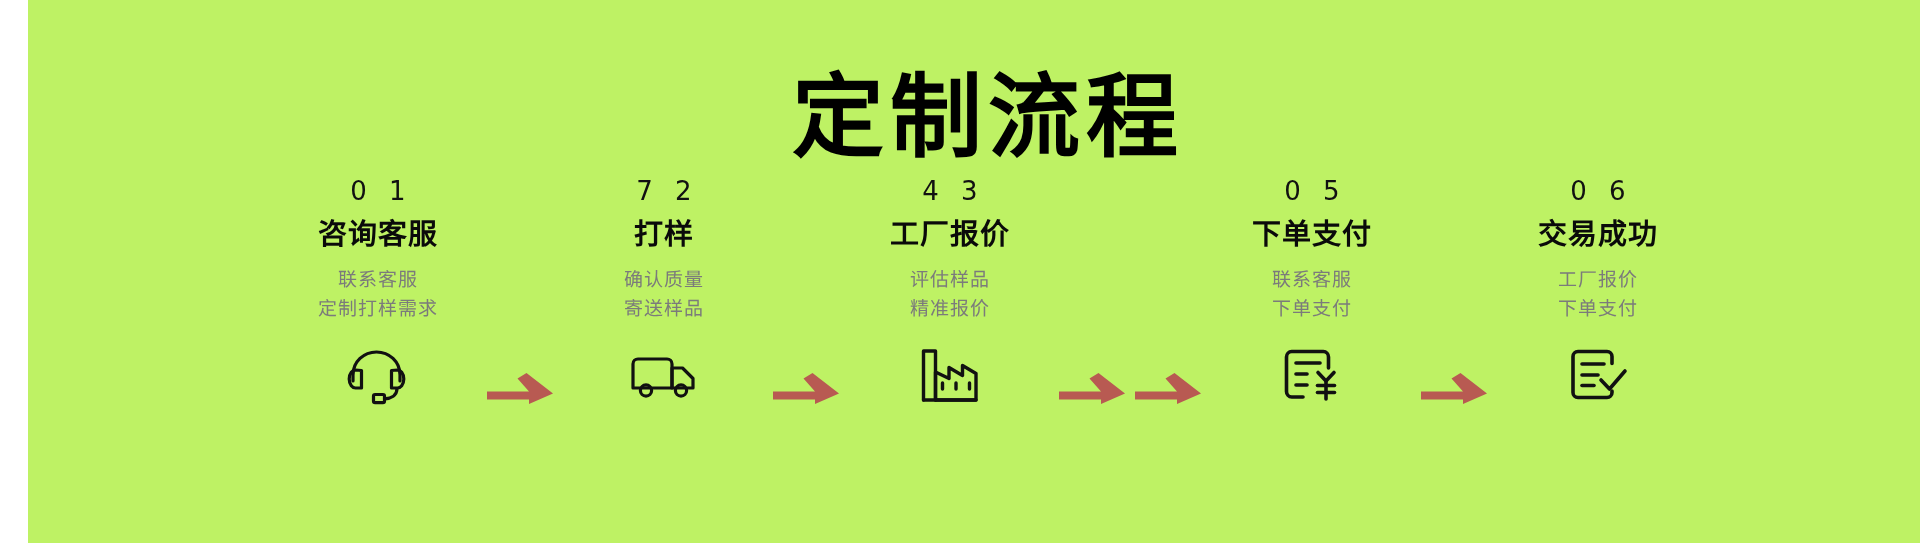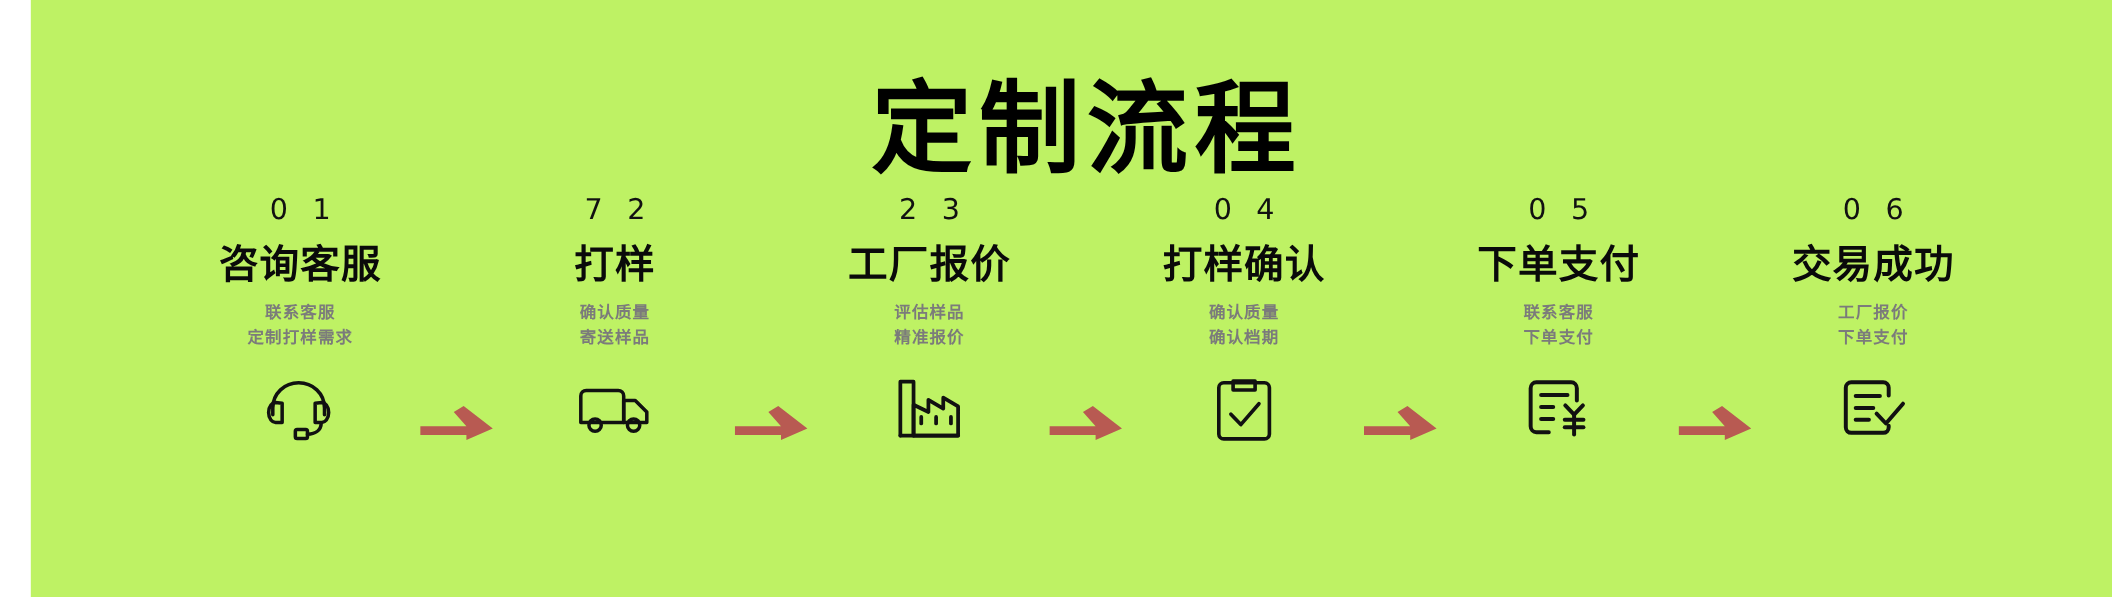--- a/index.html
+++ b/index.html
@@ -70,34 +70,34 @@
     font-size: 26px;
     font-weight: 400;
     letter-spacing: 7px;
     color: #111111;
     line-height: 1;
     margin-bottom: 17px;
     padding-left: 7px;
   }
 
   .step-title {
-    font-family: Liberation Sans, sans-serif;
-    font-size: 36px;
+    font-family: Liberation Mono, monospace;
+    font-size: 29px;
     font-weight: 700;
     letter-spacing: 1px;
     color: #0a0a0a;
     line-height: 1.12;
     margin-bottom: 12px;
     white-space: nowrap;
   }
 
   .step-desc {
     font-family: "DejaVu Sans", "Liberation Sans", sans-serif;
-    font-size: 15px;
-    font-weight: 700;
+    font-size: 19px;
+    font-weight: 400;
     letter-spacing: 1px;
     color: #7b7b7b;
     line-height: 1.52;
     white-space: nowrap;
   }
 
   .step-icon {
     margin-top: 22px;
     width: 74px;
     height: 62px;
@@ -170,21 +170,21 @@
       </div>
     </div>
 
     <div class="arrow-cell">
       <svg width="68" height="36" viewBox="0 0 68 36">
         <path d="M0 20.5 L42 20.5 L30.5 7.5 L39.5 2 L66 22.5 L42 33 L42 28.5 L0 28.5 Z" fill="#b85a52"></path>
       </svg>
     </div>
 
     <div class="step">
-      <div class="step-num">2 3</div>
+      <div class="step-num">4 3</div>
       <div class="step-title">工厂报价</div>
       <div class="step-desc">评估样品</div>
       <div class="step-desc">精准报价</div>
       <div class="step-icon">
         <svg width="64" height="58" viewBox="0 0 64 58" fill="none" stroke="#111111" stroke-width="3.4" stroke-linecap="round" stroke-linejoin="round">
           <path d="M5.5 53 V4 H17.5 V53"></path>
           <path d="M17.5 53 V25 L31 31.5 V20.5 L44.5 28.5 V18.5 L58 26.5 V53 Z"></path>
           <line x1="5.5" y1="53" x2="58" y2="53"></line>
           <line x1="24.5" y1="36" x2="24.5" y2="42"></line>
           <line x1="38" y1="36" x2="38" y2="42"></line>
@@ -192,33 +192,20 @@
         </svg>
       </div>
     </div>
 
     <div class="arrow-cell">
       <svg width="68" height="36" viewBox="0 0 68 36">
         <path d="M0 20.5 L42 20.5 L30.5 7.5 L39.5 2 L66 22.5 L42 33 L42 28.5 L0 28.5 Z" fill="#b85a52"></path>
       </svg>
     </div>
 
-    <div class="step">
-      <div class="step-num">0 4</div>
-      <div class="step-title">打样确认</div>
-      <div class="step-desc">确认质量</div>
-      <div class="step-desc">确认档期</div>
-      <div class="step-icon">
-        <svg width="54" height="60" viewBox="0 0 54 60" fill="none" stroke="#111111" stroke-width="3.3" stroke-linecap="round" stroke-linejoin="round">
-          <rect x="4" y="6" width="46" height="51" rx="4.5"></rect>
-          <path d="M17 4.5 H37 V12.5 H17 Z"></path>
-          <path d="M15 34.5 L24 44 L40.5 25"></path>
-        </svg>
-      </div>
-    </div>
 
     <div class="arrow-cell">
       <svg width="68" height="36" viewBox="0 0 68 36">
         <path d="M0 20.5 L42 20.5 L30.5 7.5 L39.5 2 L66 22.5 L42 33 L42 28.5 L0 28.5 Z" fill="#b85a52"></path>
       </svg>
     </div>
 
     <div class="step">
       <div class="step-num">0 5</div>
       <div class="step-title">下单支付</div>

